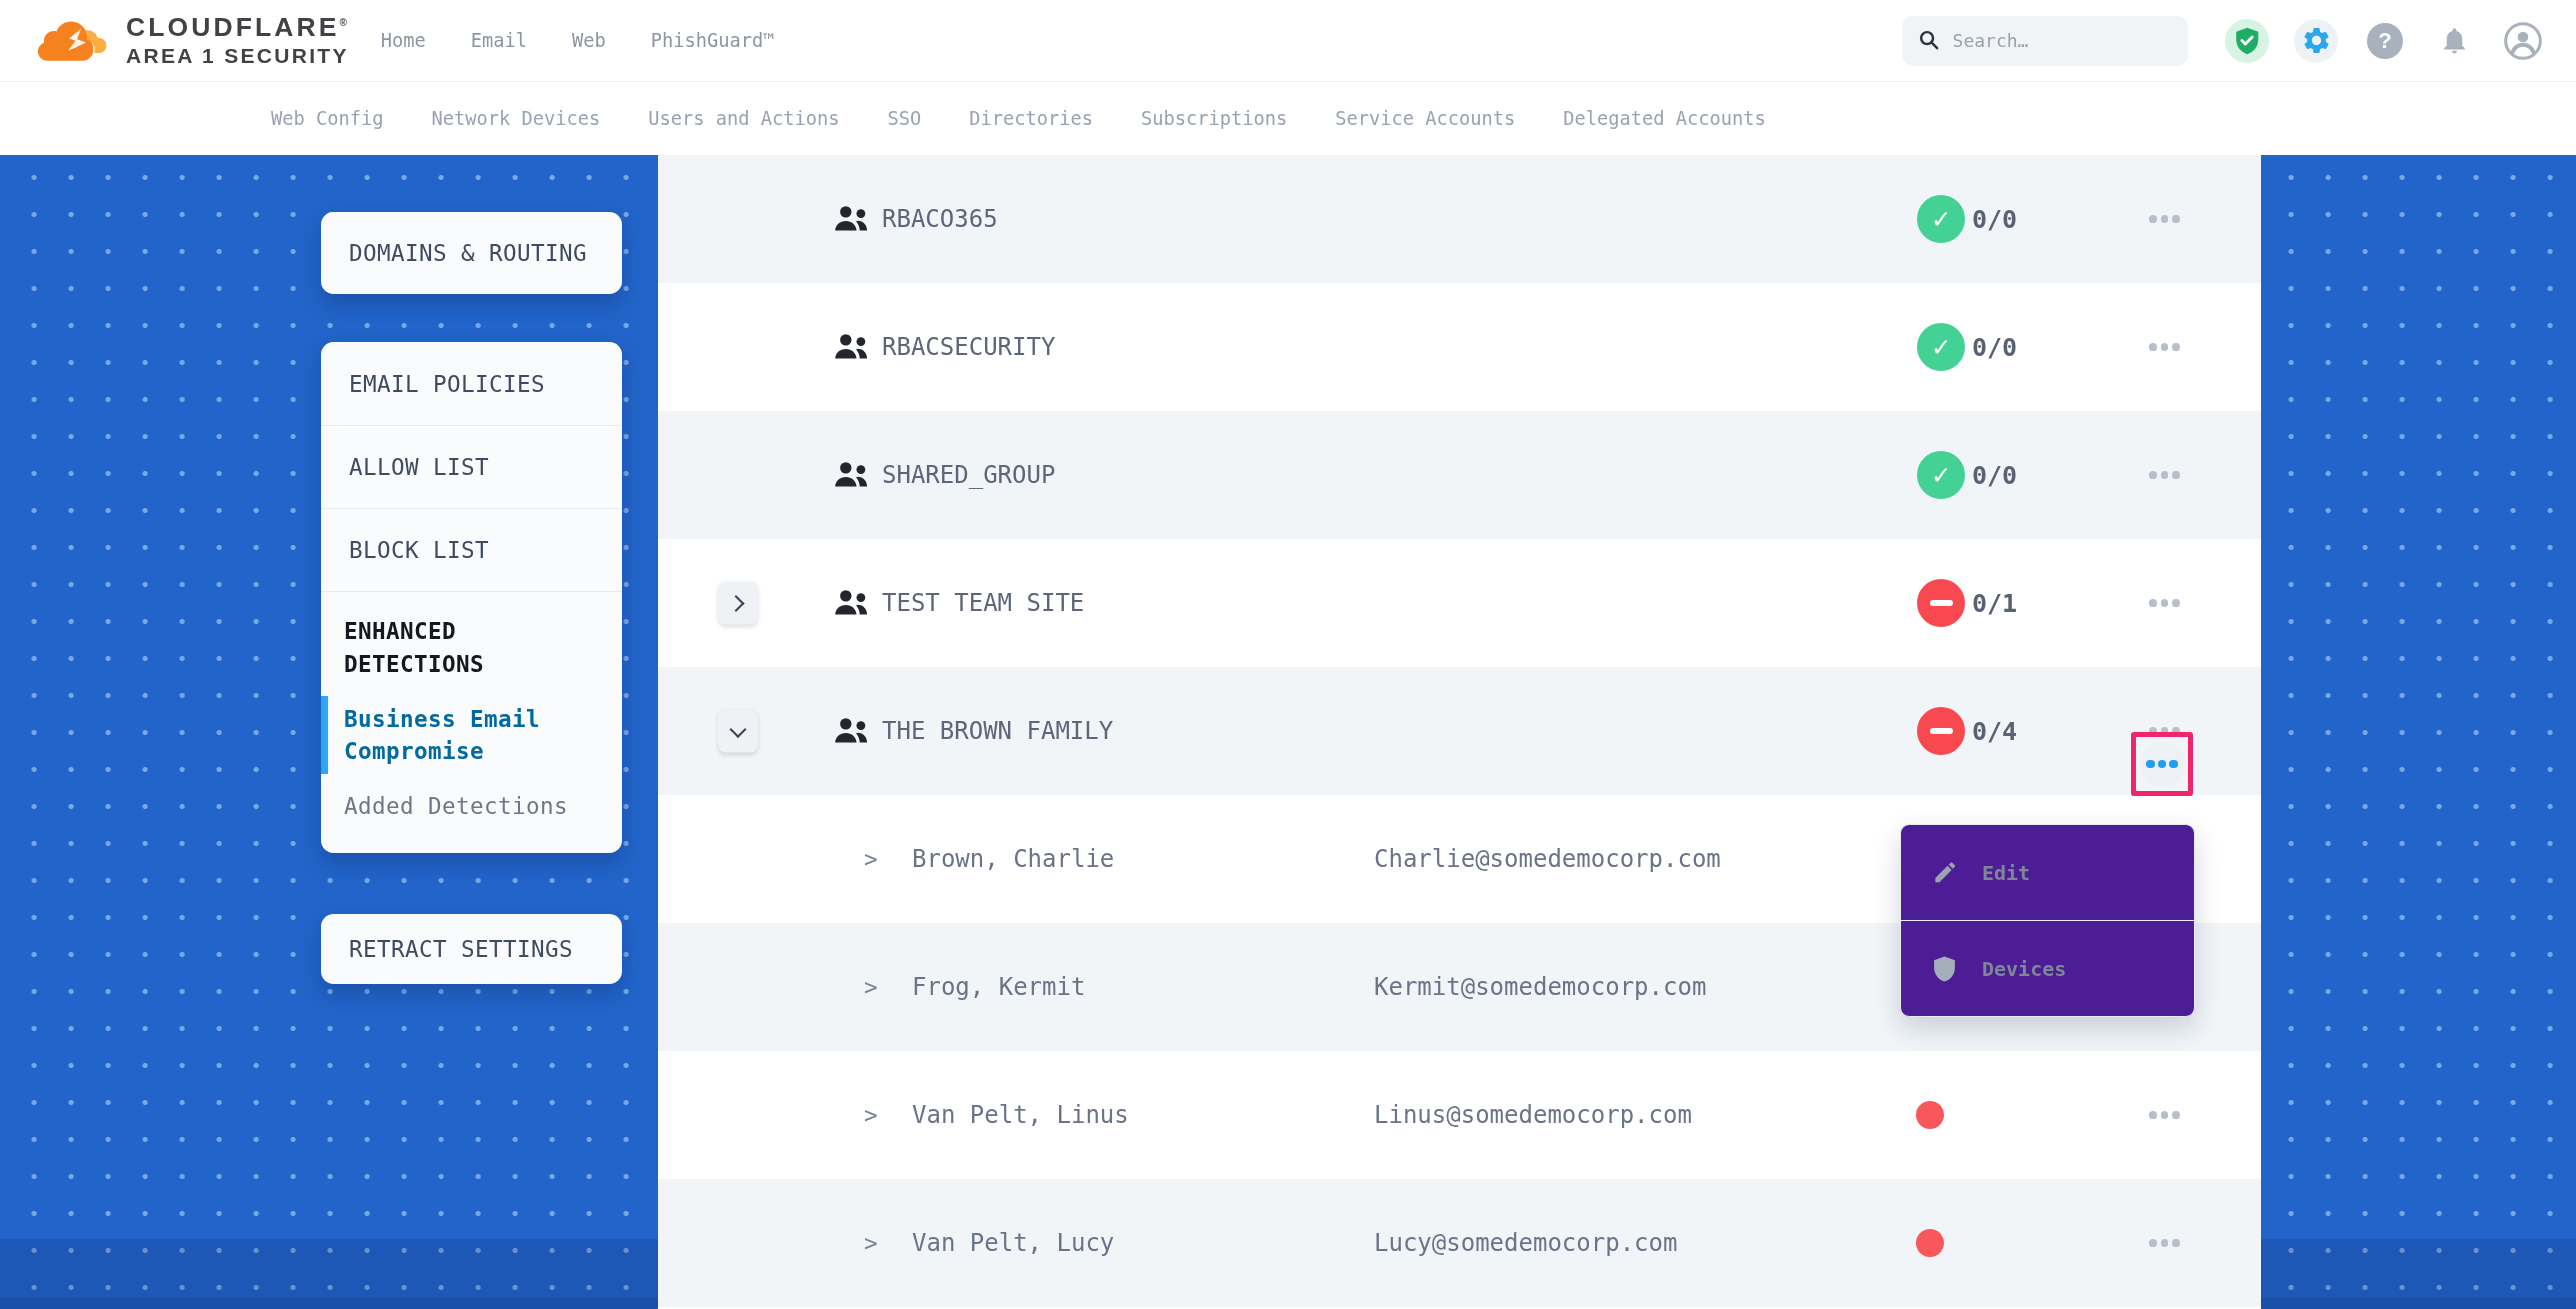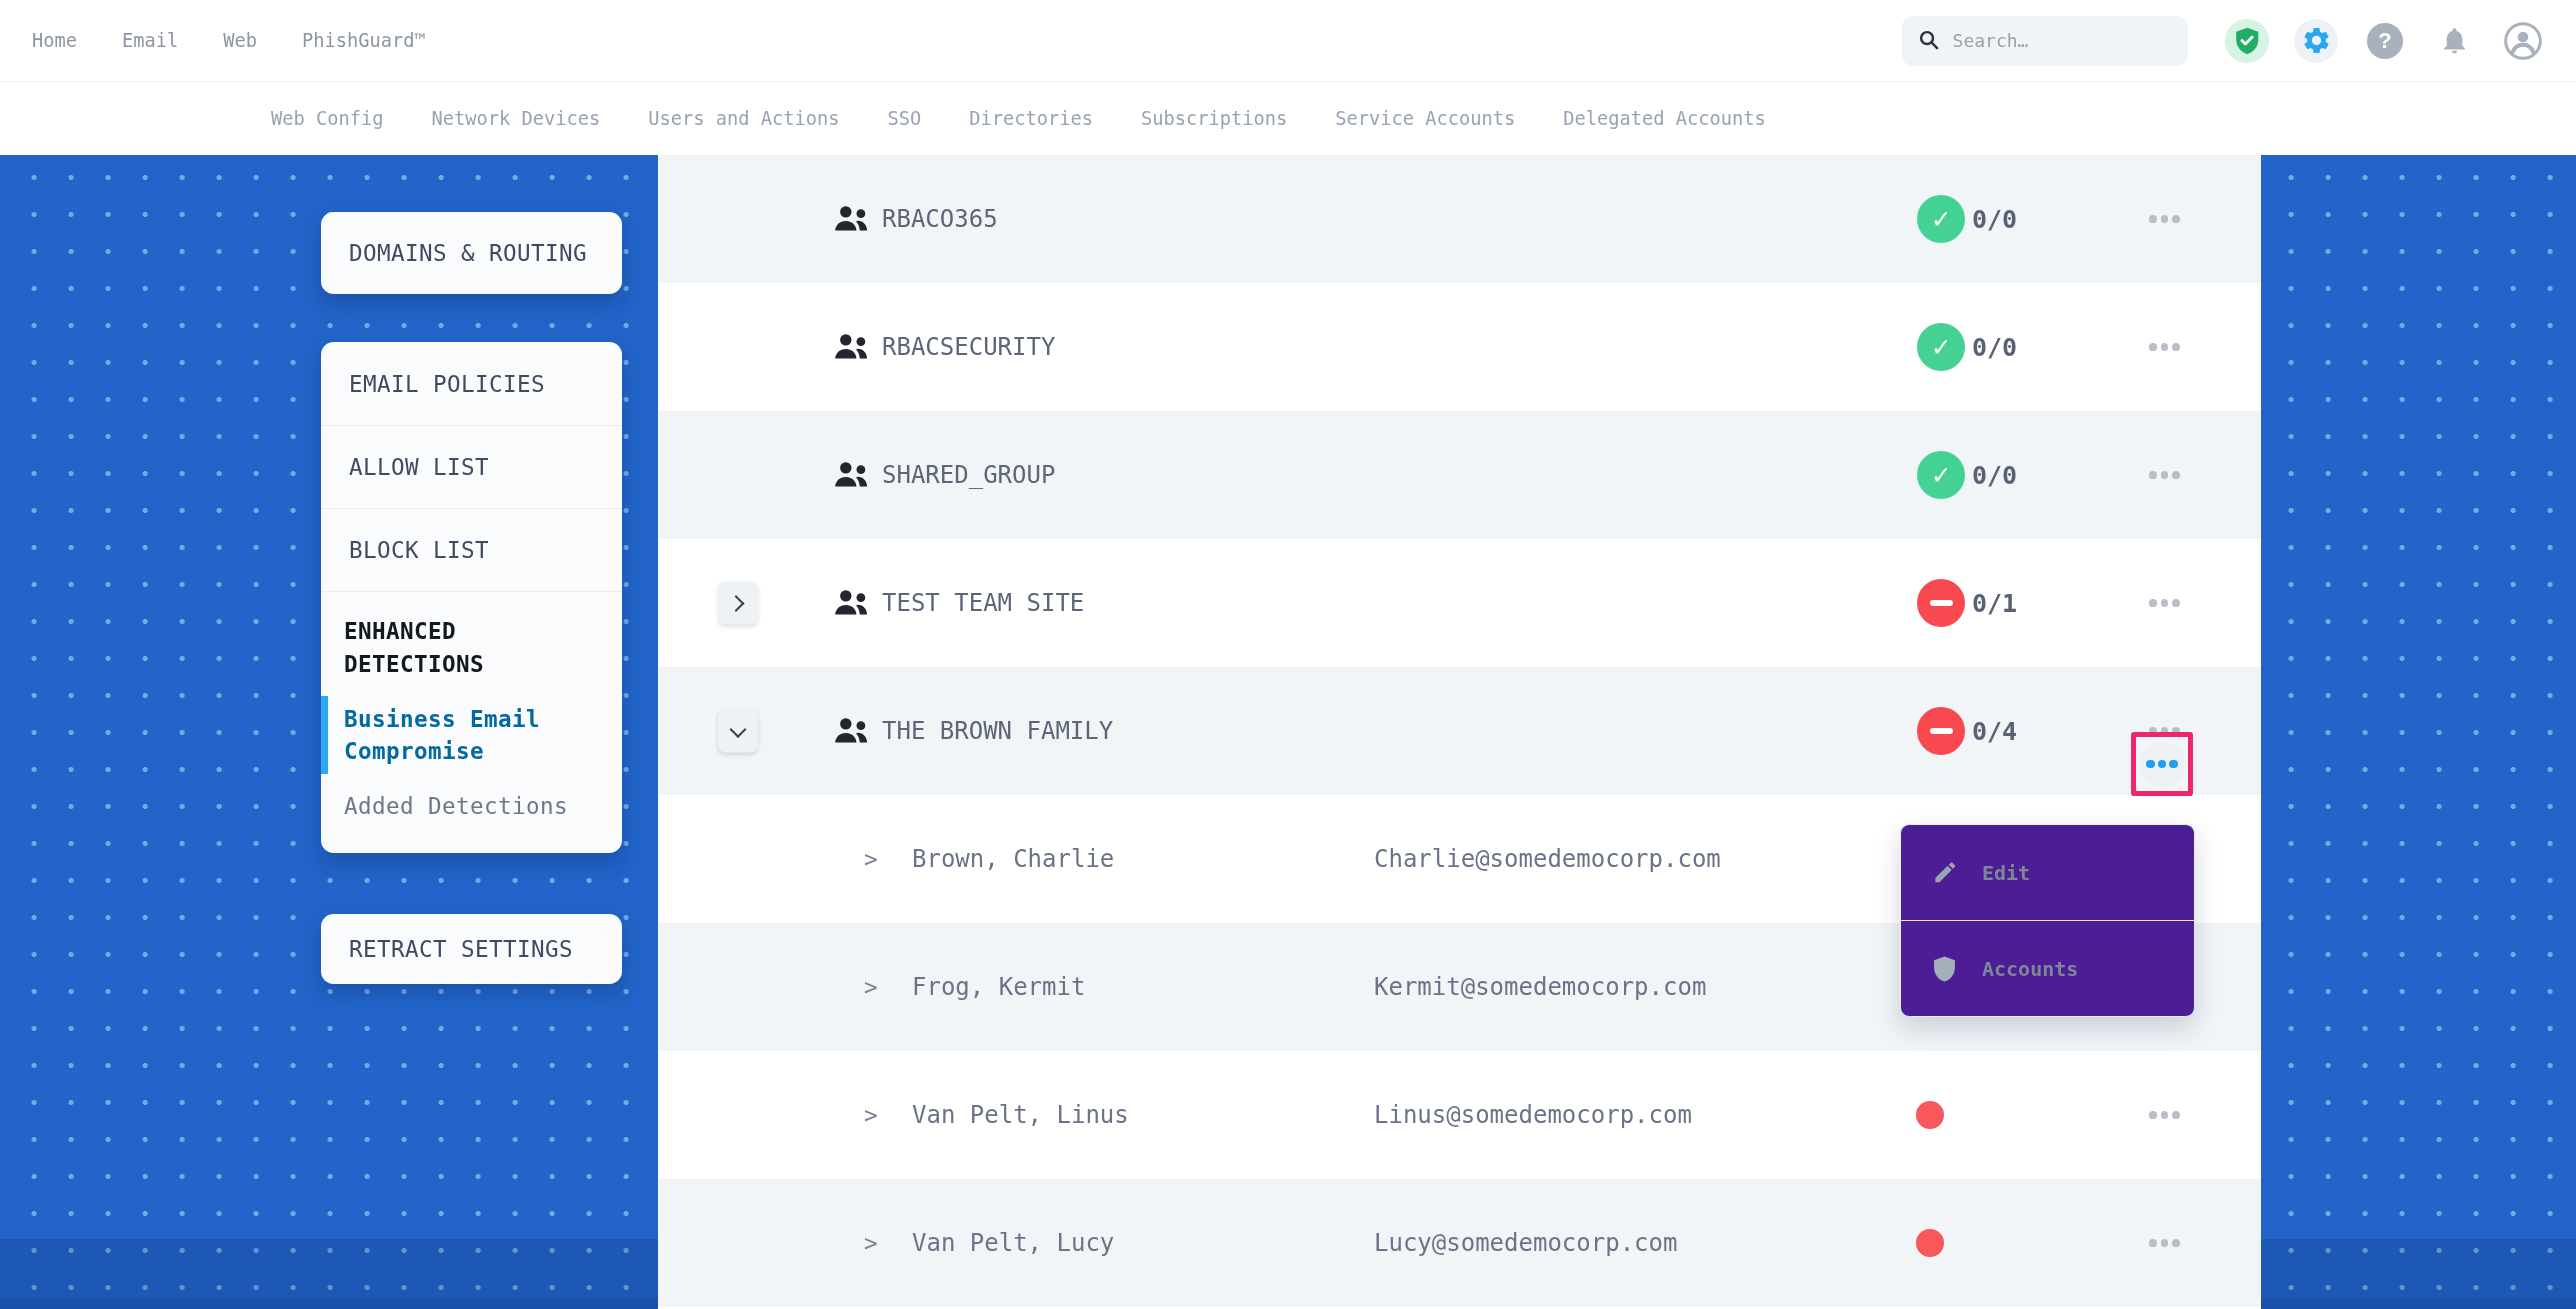--- a/index.html
+++ b/index.html
@@ -100,20 +100,33 @@
   .mi-icon{width:28px;display:flex;align-items:center}
 </style>
 </head>
 <body>
 
 <div class="dots-layer" data-interactable="false"></div>
 <div class="footer-band" data-interactable="false"></div>
 <div class="footer-band2" data-interactable="false"></div>
 
 <header data-interactable="false">
+  <div class="brand" data-interactable="false">
+    <span class="cloud-logo" data-interactable="false">
+      <svg width="79" height="48" viewBox="0 0 96 60">
+        <path fill="#f6821f" d="M62 22c-2.2-8.6-10-15-19.3-15-8.3 0-15.5 5-18.4 12.4-1.1-.3-2.3-.5-3.5-.5C14 18.9 8.4 24.5 8.4 31.5c0 .8.1 1.6.2 2.3C4 35.2 1 39.5 1 44.5 1 50.8 6.2 56 12.5 56h44c7.6 0 13.8-6.2 13.8-13.8C70.3 35.6 66.7 30.5 62 22z"></path>
+        <path fill="#fbad41" d="M77.5 27.5c-.6 0-1.2 0-1.8.1-1.6-5.6-6.7-9.7-12.8-9.7-.9 0-1.9.1-2.8.3 1.6 2.7 2.5 5.8 2.5 9.1l-.1 2.2c5.5 1.7 9.5 6.8 9.5 12.8 0 1.4-.2 2.7-.6 4h6.1c5.1 0 9.2-4.2 9.2-9.4s-4.1-9.4-9.2-9.4z"></path>
+        <path fill="#ffffff" d="M47 40l14-7-11-4 5-13-15 12 8 3-9 12z" opacity=".9"></path>
+      </svg>
+    </span>
+    <div class="brand-text" data-interactable="false">
+      <div class="brand-name" data-interactable="false"><span>CLOUDFLARE</span><sup data-interactable="false">®</sup></div>
+      <div class="brand-sub" data-interactable="false">AREA 1 SECURITY</div>
+    </div>
+  </div>
 
   <nav class="top-nav" id="top-nav" data-interactable="false">
       <div class="nav-link" data-interactable="true">Home</div>
       <div class="nav-link" data-interactable="true">Email</div>
       <div class="nav-link" data-interactable="true">Web</div>
       <div class="nav-link" data-interactable="true">PhishGuard™</div>
     </nav>
 
   <div class="header-right" data-interactable="false">
     <div class="search" data-interactable="true">
@@ -362,21 +375,21 @@
         </svg>
       </span>
       <span class="mi-label" data-interactable="false">Edit</span>
     </div>
     <div class="menu-item" data-interactable="true">
       <span class="mi-icon" data-interactable="false">
         <svg width="25" height="28" viewBox="0 0 24 26" fill="#a5aebb">
           <path d="M12 1l10 3.6v7.1c0 6.3-4.3 11.7-10 13.3C6.3 23.4 2 18 2 11.7V4.6z"></path>
         </svg>
       </span>
-      <span class="mi-label" data-interactable="false">Accounts</span>
+      <span class="mi-label" data-interactable="false">Devices</span>
     </div>
   </div>
 
 <div class="hl-annotation" data-interactable="false">
   <div class="hl-circle" data-interactable="true">
     <span class="bdot" data-interactable="false"></span>
     <span class="bdot" data-interactable="false"></span>
     <span class="bdot" data-interactable="false"></span>
   </div>
 </div>

